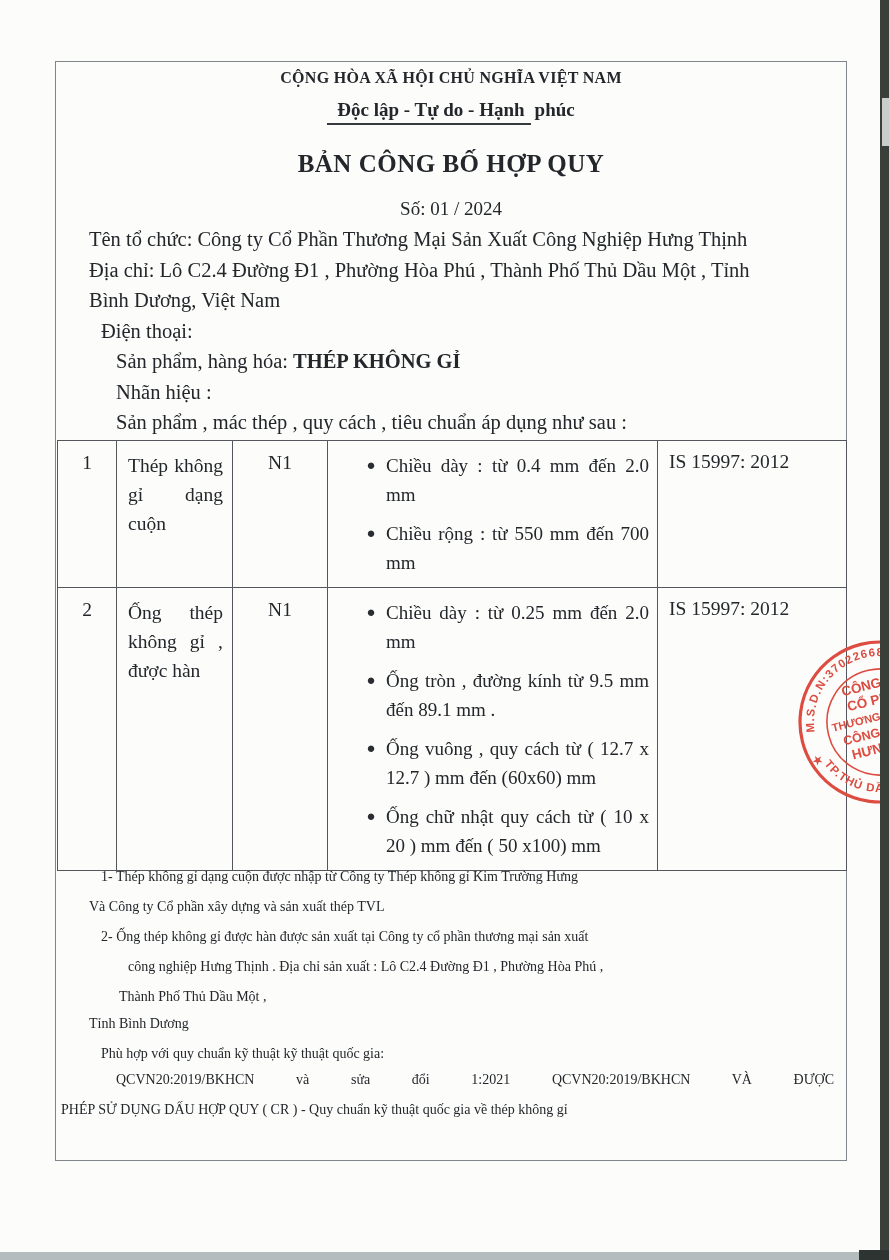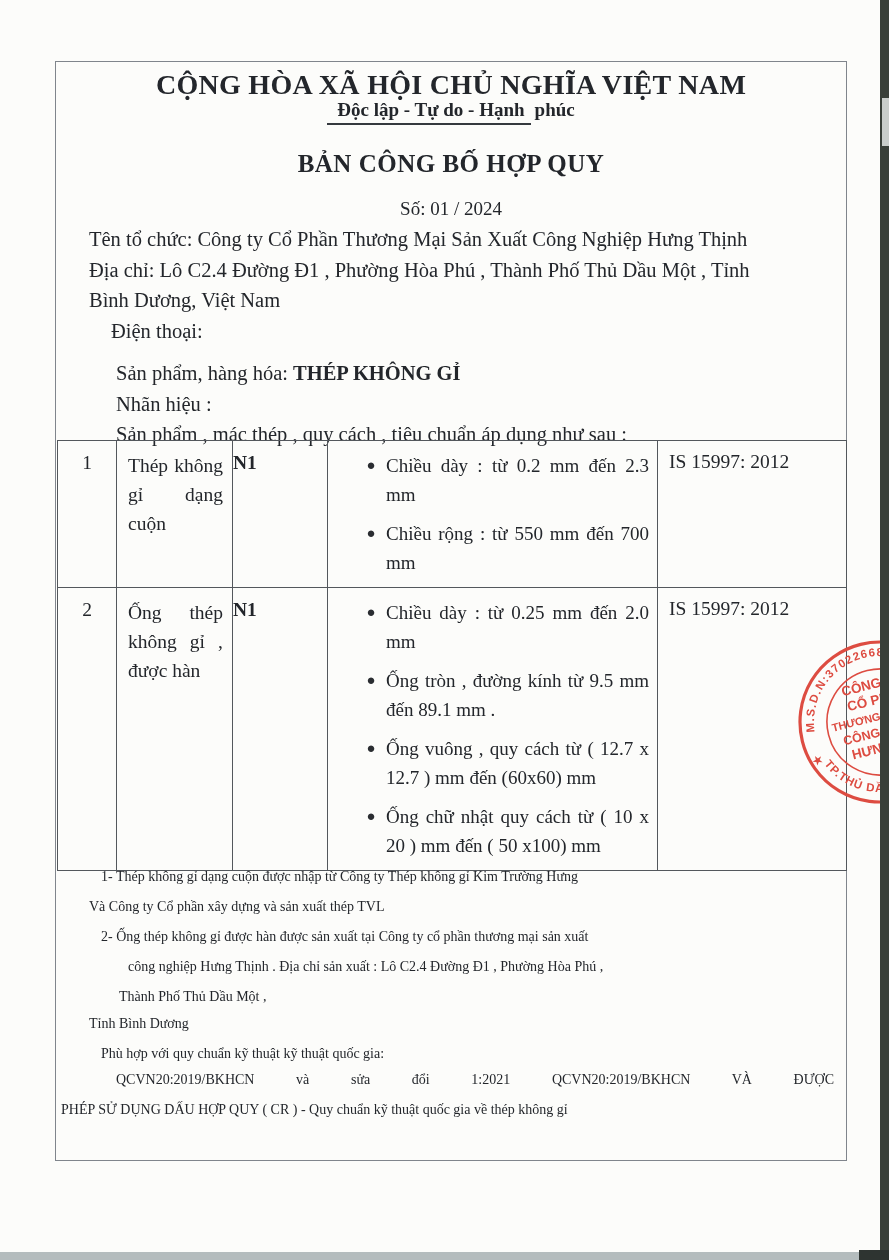--- a/index.html
+++ b/index.html
@@ -14,42 +14,42 @@
   .scan-edge-right{ position:absolute; right:0; top:0; width:9px; height:1260px; background:#394039; z-index:6; }
   .scan-edge-notch{ position:absolute; right:0; top:98px; width:7px; height:48px; background:#c9cecb; z-index:7; }
   .scan-edge-bottom{ position:absolute; left:0; bottom:0; width:889px; height:8px; background:#b4bcbd; z-index:5; }
   .scan-edge-corner{ position:absolute; right:0; bottom:0; width:30px; height:10px; background:#2e3431; z-index:7; }
 
   .frame{
     position:absolute; left:55px; top:61px; width:792px; height:1100px;
     border:1.5px solid #80858c; background:transparent; z-index:1;
   }
   .centered{ position:absolute; left:0; width:100%; text-align:center; }
-  .nat-header{ top:7px; font-size:28px; font-weight:bold; letter-spacing:0.3px; }
+  .nat-header{ top:7px; font-size:16px; font-weight:bold; letter-spacing:0.3px; }
   .motto-wrap{ top:37px; font-size:19px; font-weight:bold; }
   .motto-underlined{ border-bottom:2.5px solid #35393e; padding:0 6px 3px 10px;margin-top:32px; }
   .motto-tail{ padding-left:4px; }
   .doc-title{ top:88px; font-size:25px; font-weight:bold; letter-spacing:0.5px; }
   .doc-number{ top:136px; font-size:19px; }
 
   .org-block{ position:absolute; left:33px; top:162px; width:732px; font-size:20.5px; line-height:30.5px; }
-  .phone-line{ margin-left:22px; }
+  .phone-line{ margin-left:12px; }
   .indent{ margin-left:27px; }
-  .product-line{ margin-top:12px; }
+  .product-line{ margin-top:0; }
   .product-value{ font-weight:bold; }
 
   table.spec-table{
     position:absolute; left:1px; top:378px; width:789px;
     border-collapse:collapse; table-layout:fixed; font-size:19.5px;
   }
   .spec-table td{ border:1.5px solid #53575c; vertical-align:top; }
   .spec-table tr.head td{ height:43px; vertical-align:middle; padding-left:11px; font-size:19.5px; }
   .cell-stt{ text-align:center; padding-top:11px; }
   .cell-product{ padding:10px 9px 0 11px; text-align:justify; line-height:29px; }
-  .cell-grade{ text-align:left; padding-top:11px;font-weight:bold; }
+  .cell-grade{ text-align:center; padding-top:11px; }
   .cell-specs{ padding:10px 5px 0 28px; }
   .cell-standard{ padding:10px 4px 0 11px; }
   tr.r1 td{ height:100px; }
   tr.r2 td{ height:230px; }
   .spec{ display:flex; margin-bottom:10px; }
   .bullet{ width:30px; text-align:center; font-size:15px; line-height:29px; color:#2a2d31; }
   .stext{ flex:1; text-align:justify; line-height:29px; font-size:19px; padding-right:3px; }
 
   .note-line{ position:absolute; font-size:14px; line-height:28px; white-space:nowrap; }
   .wrapline{ white-space:normal; }
@@ -92,21 +92,21 @@
         <col style="width:189px">
       </colgroup>
     <tbody>
     <tr class="r1">
       <td class="cell-stt">1</td>
       <td class="cell-product">Thép không gỉ dạng cuộn</td>
       <td class="cell-grade">N1</td>
       <td class="cell-specs">
         <div class="spec">
               <span class="bullet">●</span>
-              <div class="stext">Chiều dày : từ 0.2 mm đến 2.3 mm</div>
+              <div class="stext">Chiều dày : từ 0.4 mm đến 2.0 mm</div>
             </div>
         <div class="spec">
               <span class="bullet">●</span>
               <div class="stext">Chiều rộng : từ 550 mm đến 700 mm</div>
             </div>
       </td>
       <td class="cell-standard">IS 15997: 2012</td>
     </tr>
     <tr class="r2">
       <td class="cell-stt">2</td>

